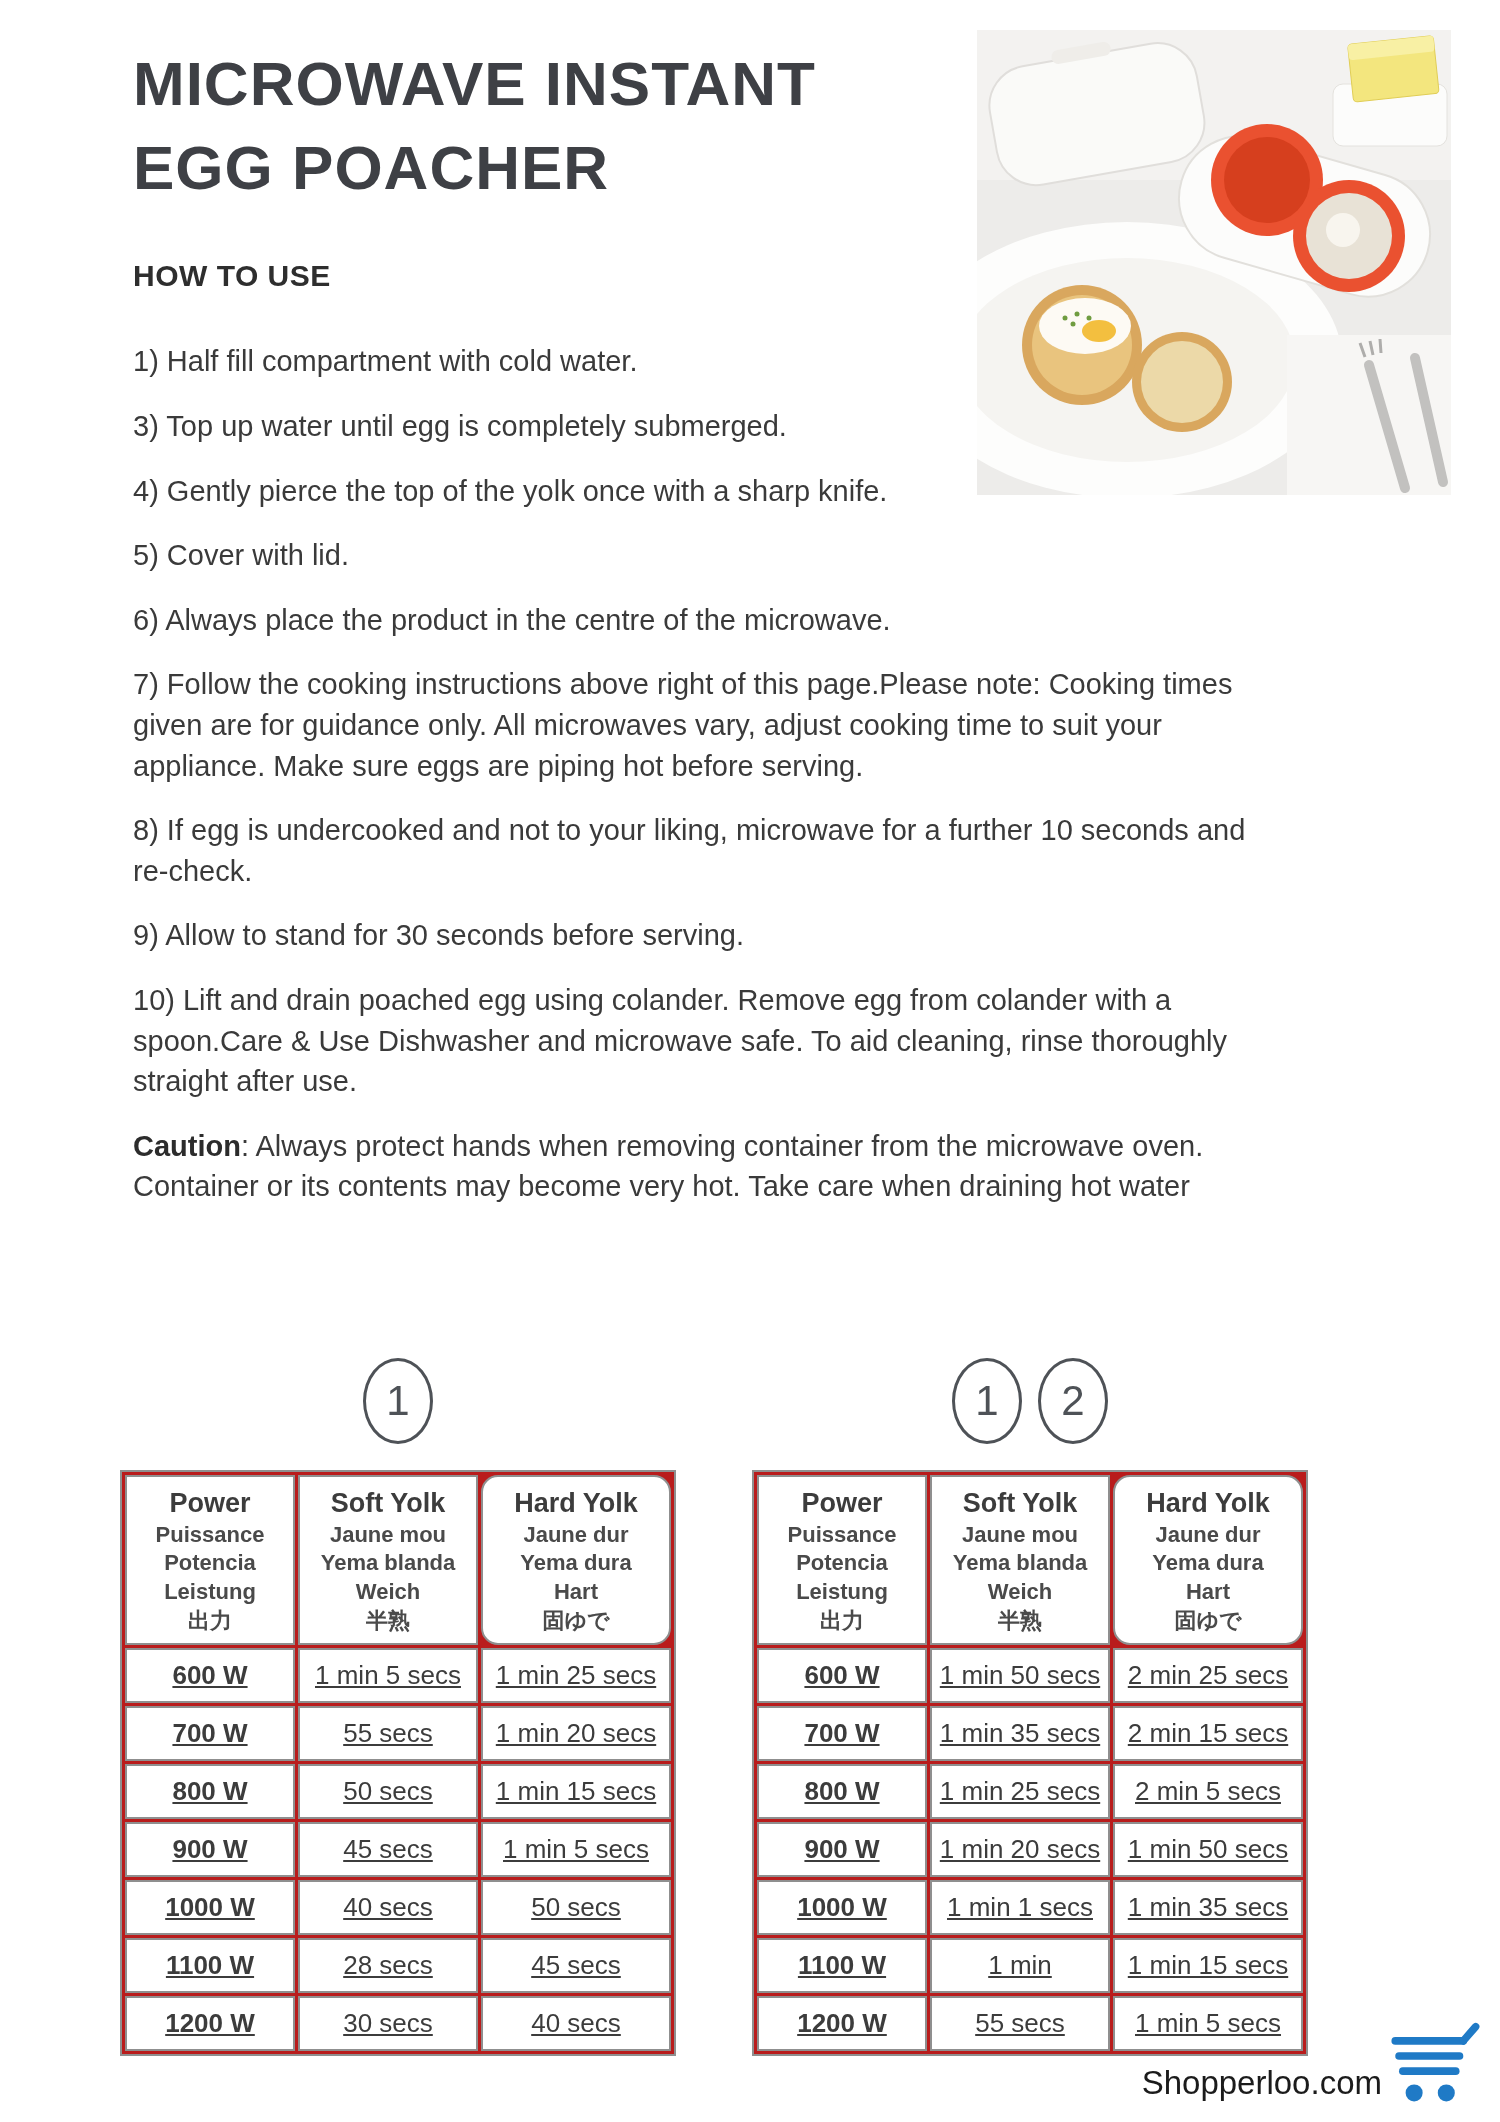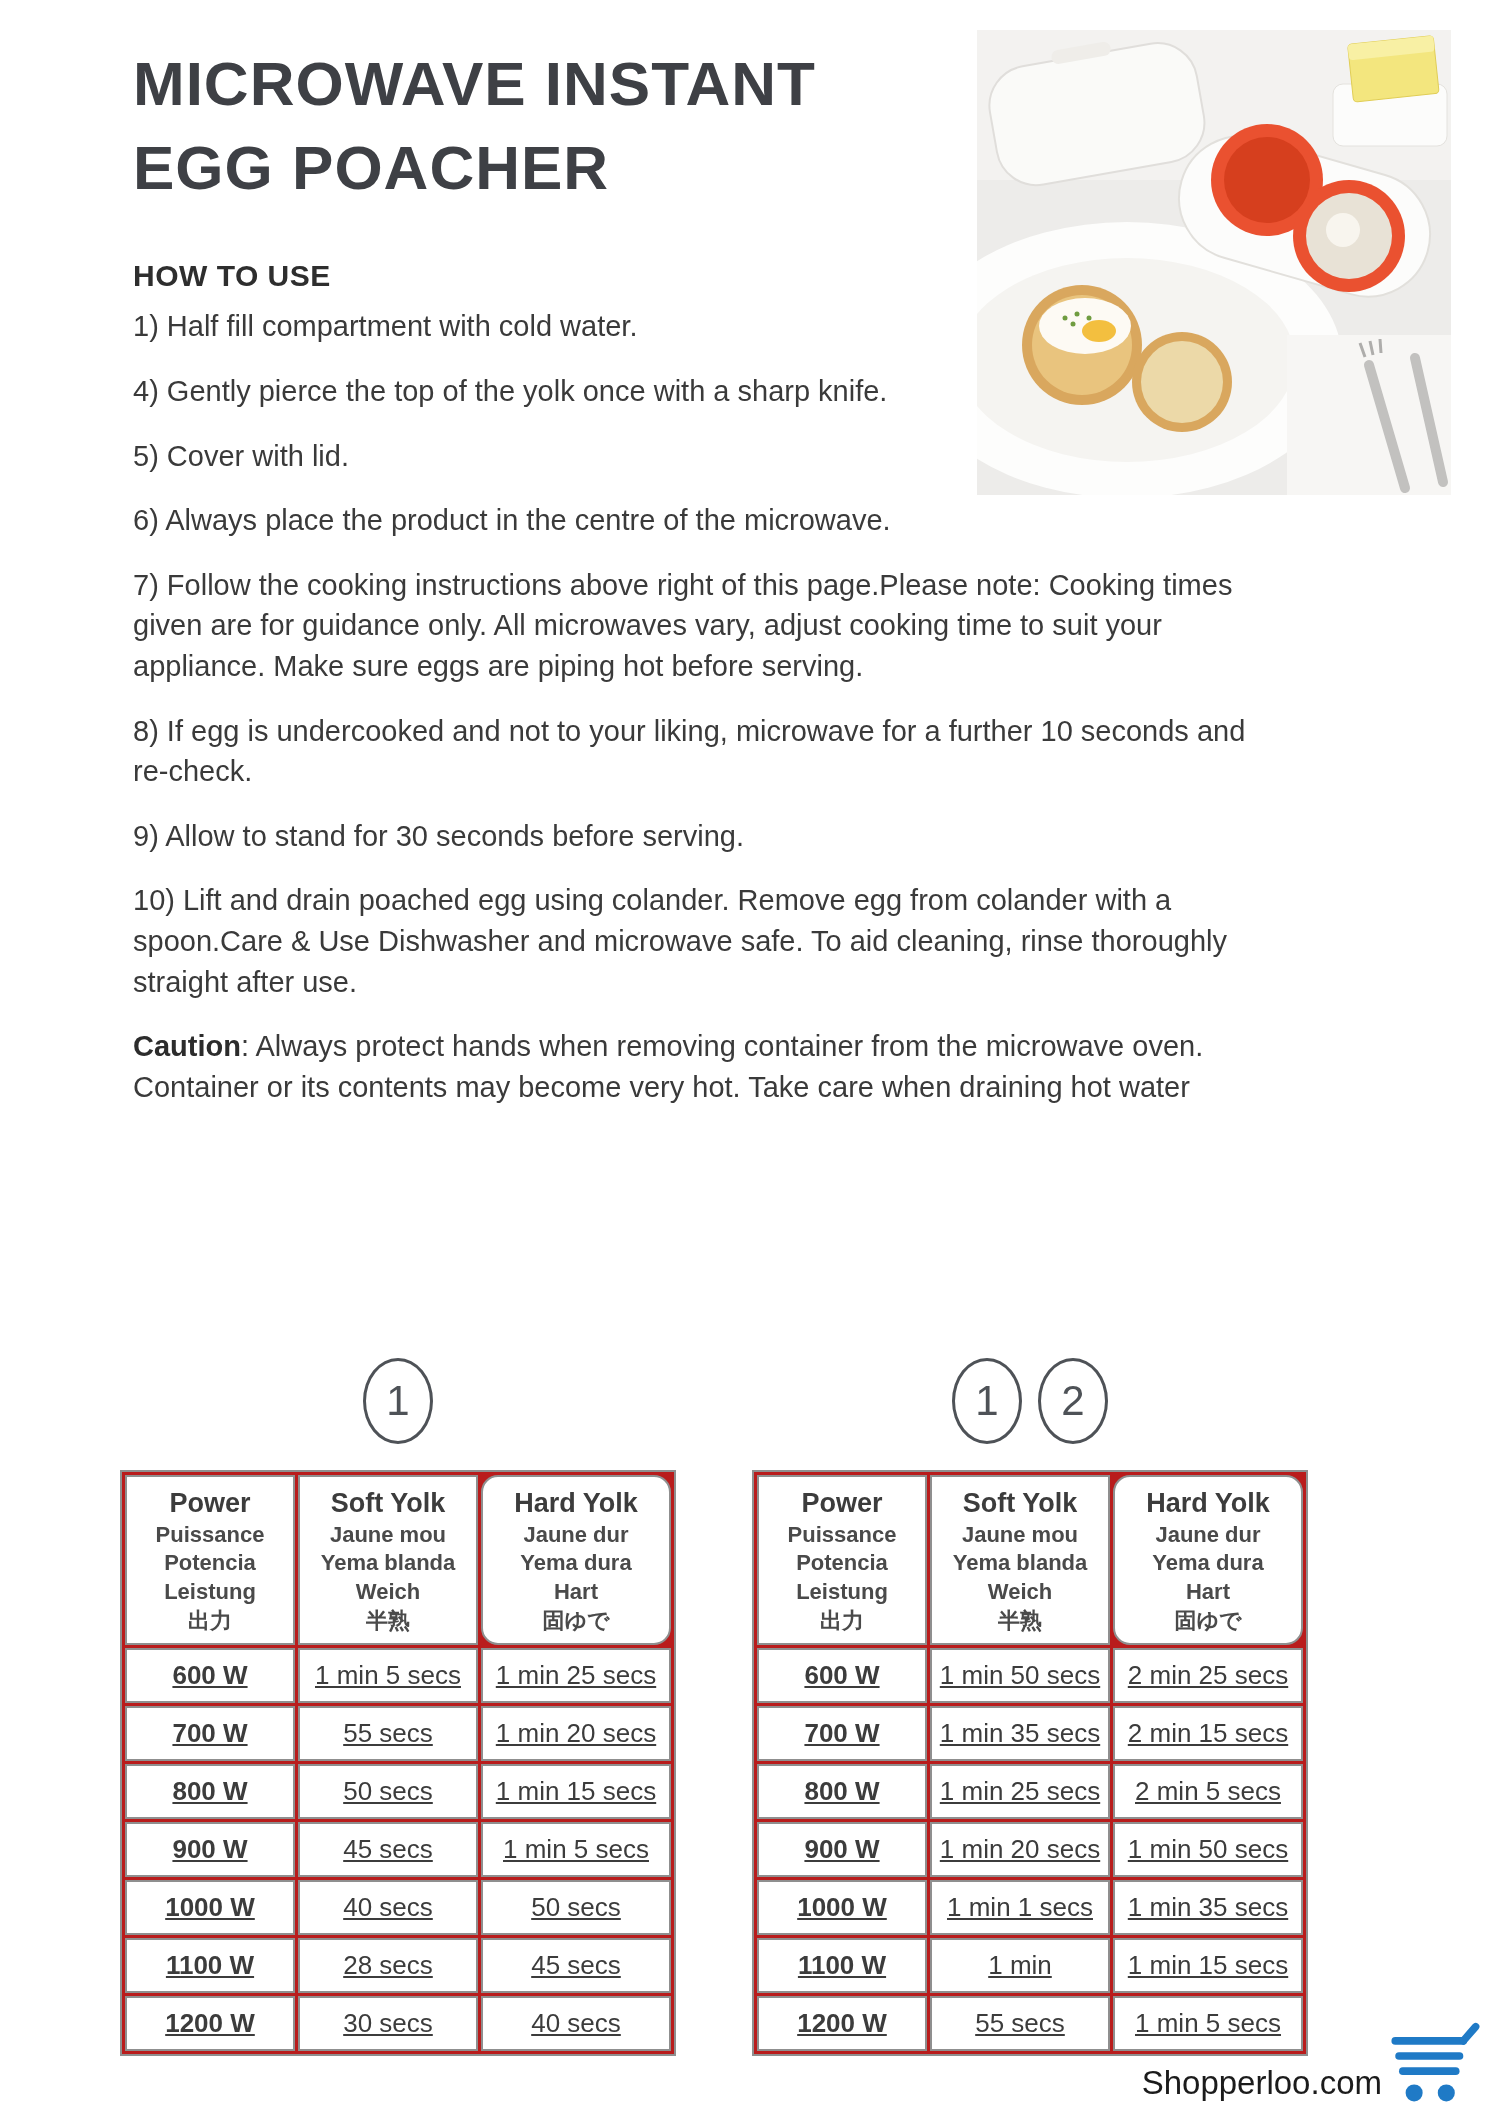--- a/index.html
+++ b/index.html
@@ -9,21 +9,21 @@
     position:relative; width:1500px; height:2122px; margin:0 auto;
     background:#ffffff; font-family:"Liberation Sans", sans-serif; color:#3a3a3a;
     overflow:hidden;
   }
   .content { position:absolute; left:133px; top:42px; width:1250px; }
   .title {
     font-size:62px; font-weight:600; color:#3e4045; line-height:1.35;
     letter-spacing:1px;
   }
   .howto-heading { margin-top:50px; font-size:30px; font-weight:700; color:#2e2e2e; letter-spacing:0.5px; }
-  .steps { margin-top:13px; }
+  .steps { margin-top:48px; }
   .step { font-size:29px; line-height:1.4; color:#3a3a3a; margin-bottom:24px; max-width:1130px; }
   .caution { font-size:29px; line-height:1.4; max-width:1140px; }
   .caution strong { font-weight:700; color:#2c2c2c; }
 
   .photo { position:absolute; left:977px; top:30px; width:474px; height:465px; }
 
   .tables-section { position:absolute; left:120px; top:1358px; display:flex; gap:76px; }
   .table-col { display:flex; flex-direction:column; align-items:center; }
   .badges { display:flex; gap:16px; margin-bottom:26px; justify-content:center; }
   .badge {
@@ -107,20 +107,21 @@
   <div class="content">
     <h1 class="title">
       <span>MICROWAVE INSTANT</span><br>
       <span>EGG POACHER</span>
     </h1>
 
     <h2 class="howto-heading">HOW TO USE</h2>
 
     <div class="steps">
       <p class="step">1) Half fill compartment with cold water.</p>
+      <p class="step">3) Top up water until egg is completely submerged.</p>
       <p class="step">4) Gently pierce the top of the yolk once with a sharp knife.</p>
       <p class="step">5) Cover with lid.</p>
       <p class="step">6) Always place the product in the centre of the microwave.</p>
       <p class="step">7) Follow the cooking instructions above right of this page.Please note: Cooking times given are for guidance only. All microwaves vary, adjust cooking time to suit your appliance. Make sure eggs are piping hot before serving.</p>
       <p class="step">8) If egg is undercooked and not to your liking, microwave for a further 10 seconds and re-check.</p>
       <p class="step">9) Allow to stand for 30 seconds before serving.</p>
       <p class="step">10) Lift and drain poached egg using colander. Remove egg from colander with a spoon.Care &amp; Use Dishwasher and microwave safe. To aid cleaning, rinse thoroughly straight after use.</p>
       <p class="caution"><strong>Caution</strong><span>: Always protect hands when removing container from the microwave oven. Container or its contents may become very hot. Take care when draining hot water</span></p>
     </div>
   </div>

